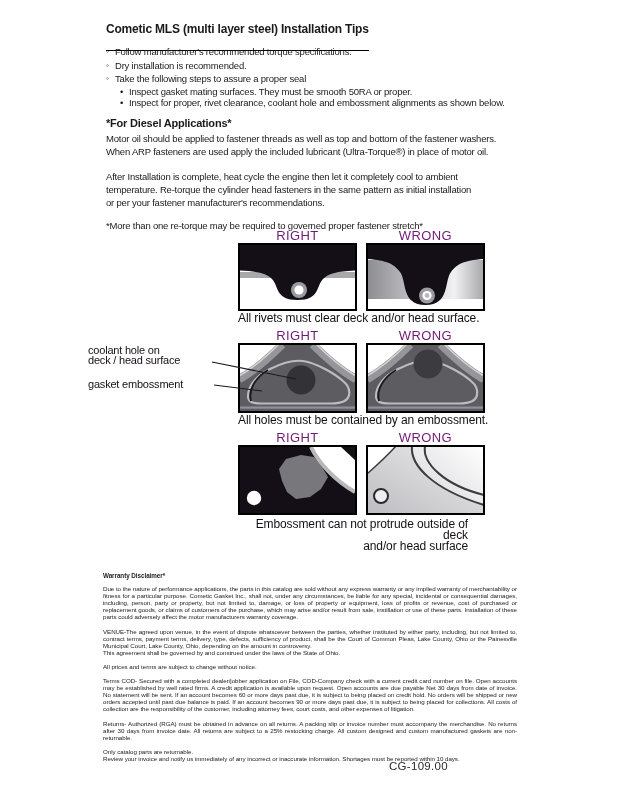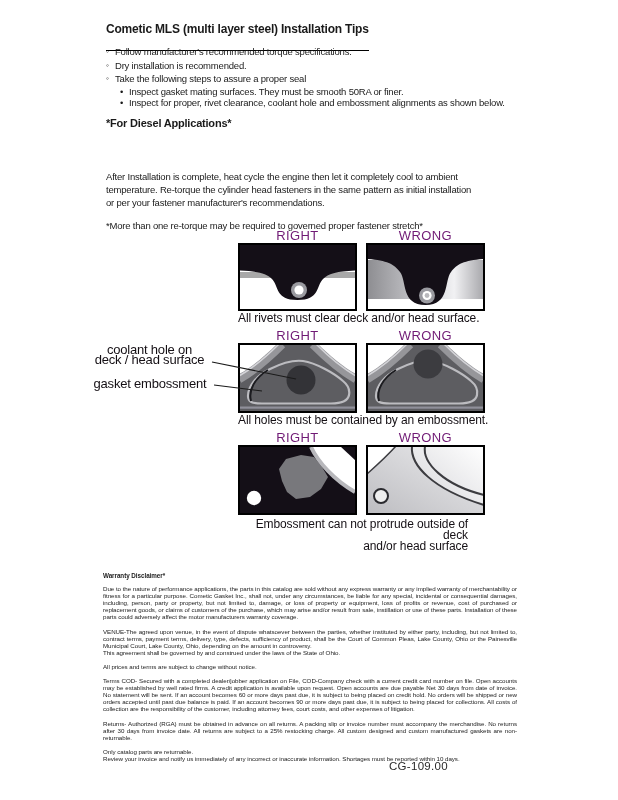--- a/index.html
+++ b/index.html
@@ -22,21 +22,21 @@
   .p1{top:133px;} .p2{top:171px;} .p3{top:220px;}
   
   .dlabel{width:119px;text-align:center;font-size:13px;letter-spacing:0.4px;color:#701a75;}
   .lab-l{left:238px;} .lab-r{left:366px;}
   .row1-lab{top:228px;} .row2-lab{top:328px;} .row3-lab{top:430px;}
   .dbox{width:119px;}
   .box-l{left:238px;} .box-r{left:366px;}
   .row1-box{top:243px;} .row2-box{top:343px;} .row3-box{top:445px;}
   .caption{left:238px;font-size:12px;letter-spacing:-0.1px;color:#151015;white-space:pre-line;line-height:10.8px;}
   .cap1{top:313px;} .cap2{top:415px;} .cap3{top:519px;width:230px;text-align:right;}
-  .side-label{font-size:13px;line-height:10px;letter-spacing:-0.2px;text-align:center;white-space:pre-line;color:#151015;}
+  .side-label{font-size:11px;line-height:10px;letter-spacing:-0.2px;text-align:left;white-space:pre-line;color:#151015;}
   .sl1{left:88px;top:345px;width:123px;}
   .sl2{left:88px;top:379px;width:124px;}
   .pointer-svg{left:115px;top:340px;z-index:5;pointer-events:none;}
   svg{display:block;}
   
   .legal{left:103px;top:572px;width:414px;font-size:6.2px;line-height:7.1px;letter-spacing:-0.05px;color:#222;}
   .legal h4{margin:0 0 6px 0;font-size:6.3px;font-weight:bold;}
   .legal p{margin:0;text-align:justify;}
   .legal p.gap{margin-top:7px;}
   
@@ -57,29 +57,31 @@
     <div class="bullet">
       <span class="mk mk-circle">◦</span>
       <span>Dry installation is recommended.</span>
     </div>
     <div class="bullet">
       <span class="mk mk-circle">◦</span>
       <span>Take the following steps to assure a proper seal</span>
     </div>
     <div class="bullet sub">
       <span class="mk mk-dot">•</span>
-      <span>Inspect gasket mating surfaces.  They must be smooth 50RA or finer.</span>
+      <span>Inspect gasket mating surfaces.  They must be smooth 50RA or proper.</span>
     </div>
     <div class="bullet sub">
       <span class="mk mk-dot">•</span>
       <span>Inspect for proper, rivet clearance, coolant hole and embossment alignments as shown below.</span>
     </div>
   </div>
 
   <div class="abs diesel-h">*For Diesel Applications*</div>
+  <div class="abs para p1">Motor oil should be applied to fastener threads as well as top and bottom of the fastener washers.
+When ARP fasteners are used apply the included lubricant (Ultra-Torque®) in place of motor oil.</div>
   <div class="abs para p2">After Installation is complete, heat cycle the engine then let it completely cool to ambient
 temperature. Re-torque the cylinder head fasteners in the same pattern as initial installation
 or per your fastener manufacturer's recommendations.</div>
   <div class="abs para p3">*More than one re-torque may be required to governed proper fastener stretch*</div>
 
   <div class="abs dlabel lab-l row1-lab">RIGHT</div>
   <div class="abs dlabel lab-r row1-lab">WRONG</div>
 
   <div class="abs dbox box-l row1-box">
     <svg width="119" height="68" viewBox="0 0 119 68">

